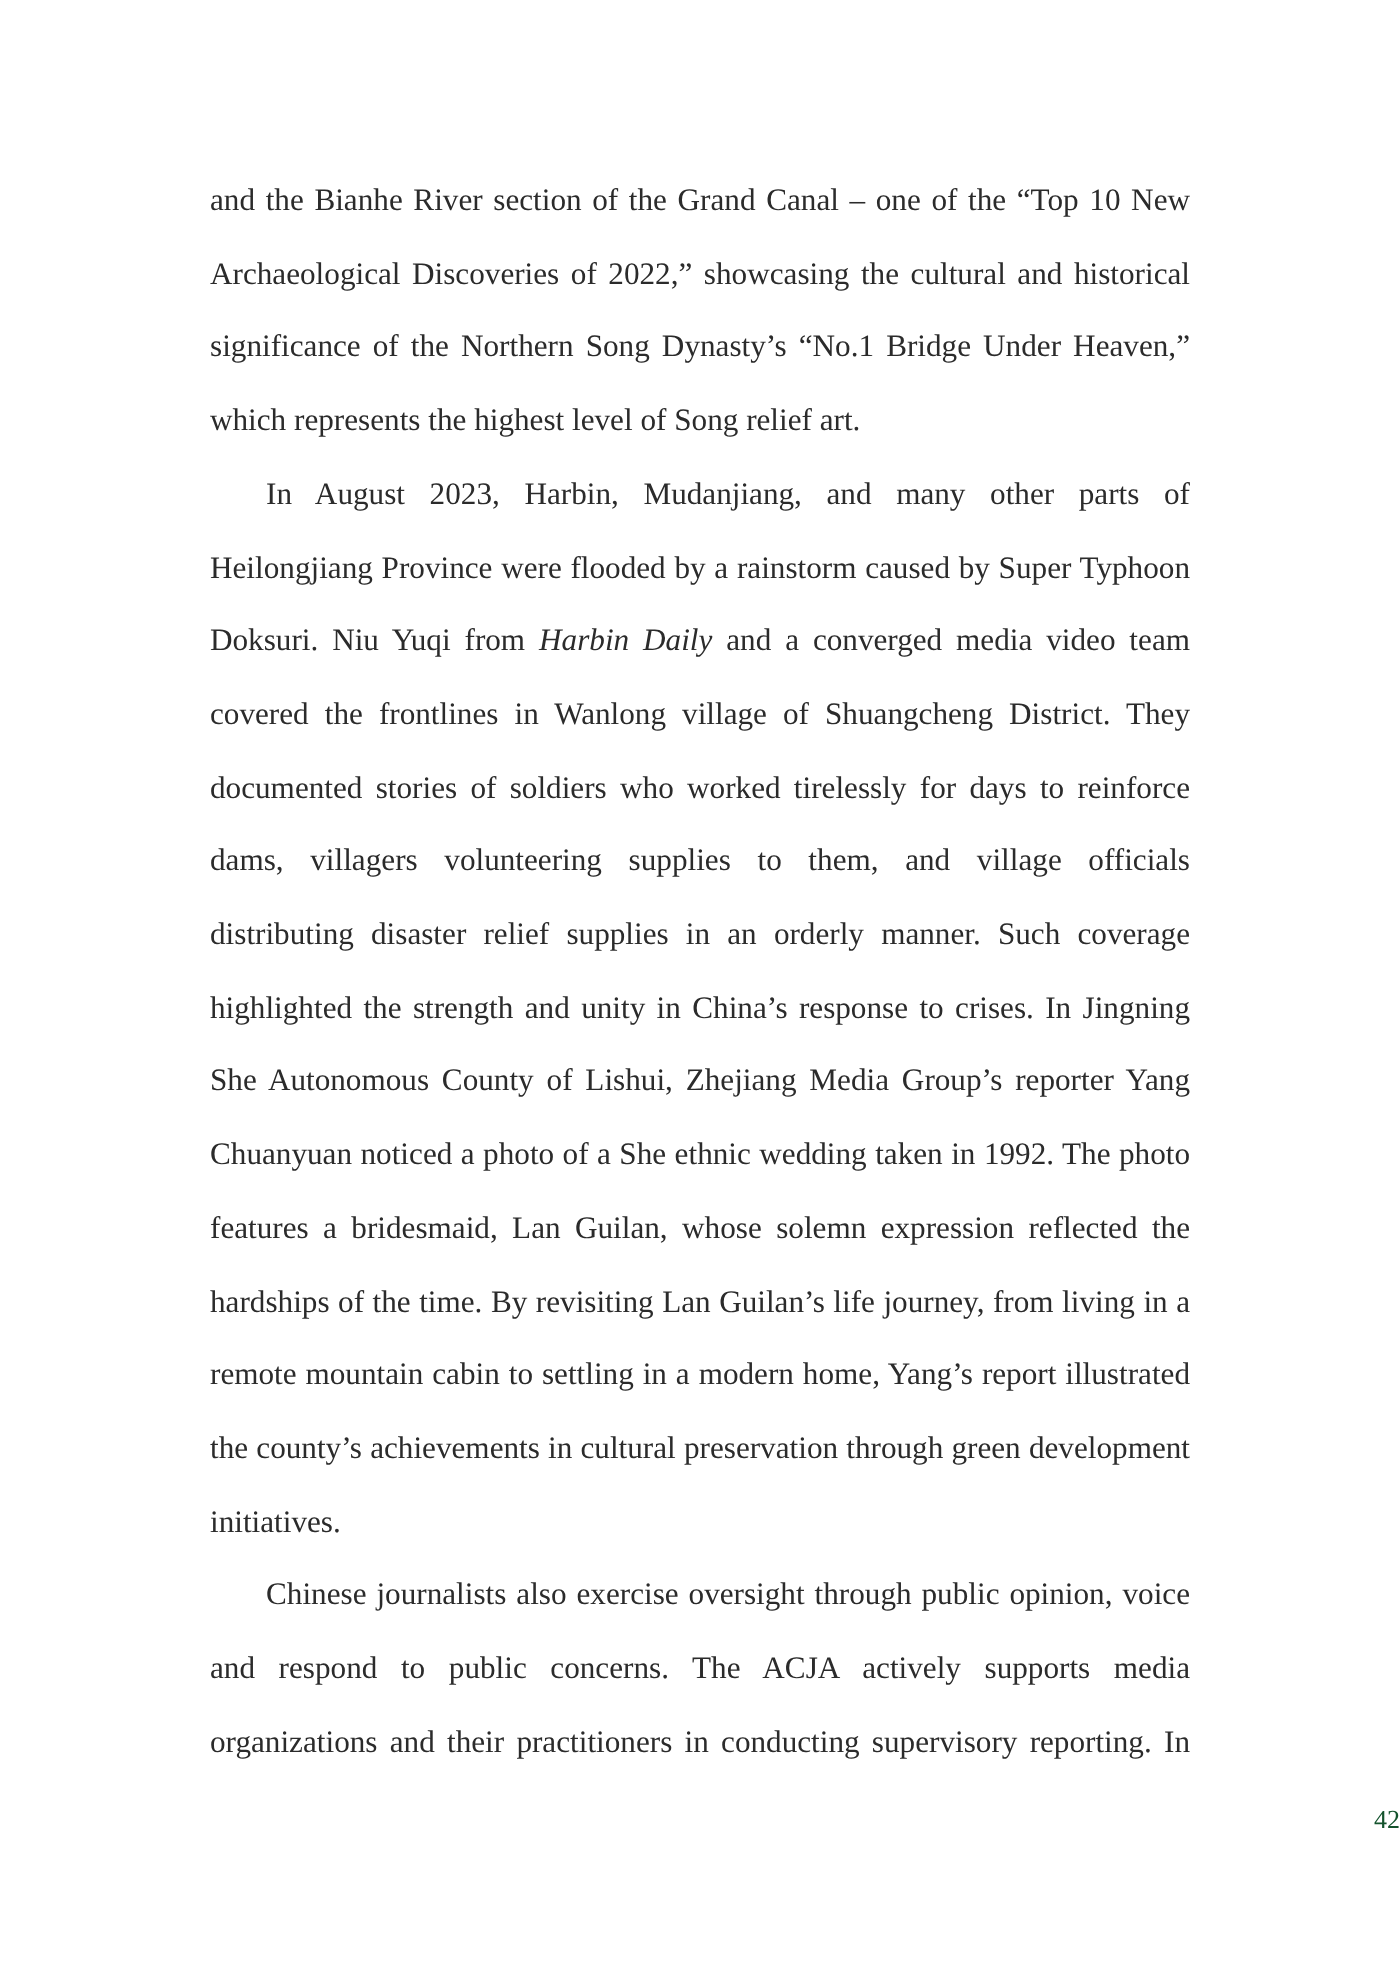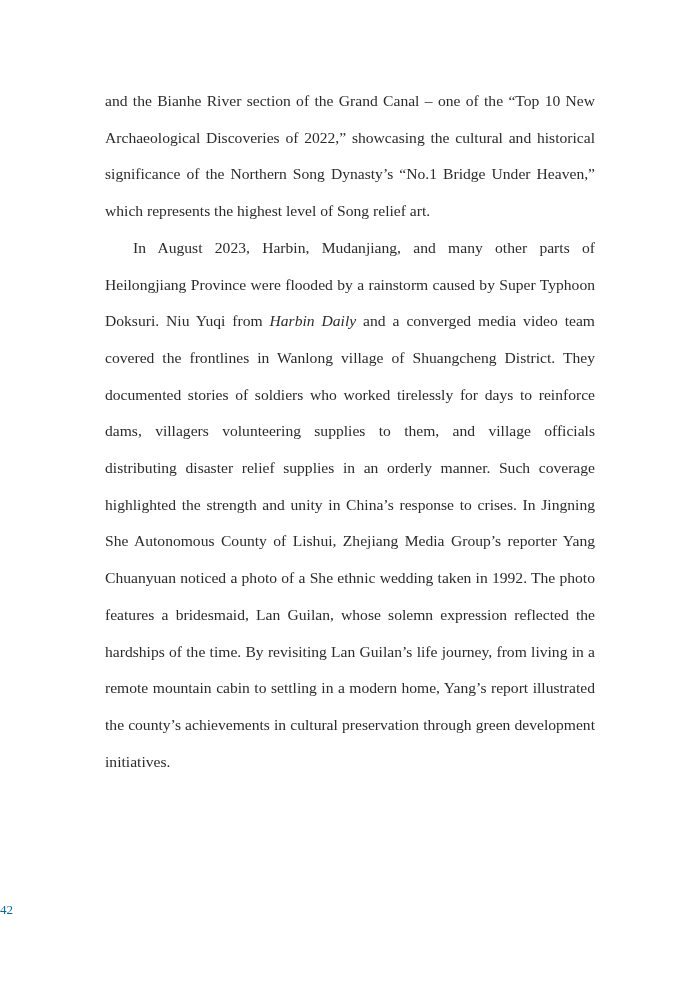--- a/index.html
+++ b/index.html
@@ -37,37 +37,38 @@
     text-align-last: justify;
   }
   .para em {
     font-style: italic;
   }
   .footer {
     position: absolute;
     left: 0;
     right: 0;
     top: 900px;
-    text-align: left;
+    text-align: right;
     font-size: 13px;
     line-height: 20px;
-    color: #0369a1;
+    color: #14532d;
   }
 </style>
 </head>
 <body>
 
 <div class="page">
 
   <div class="text-block">
 
     <p class="para">and the Bianhe River section of the Grand Canal – one of the “Top 10 New Archaeological Discoveries of 2022,” showcasing the cultural and historical significance of the Northern Song Dynasty’s “No.1 Bridge Under Heaven,” which represents the highest level of Song relief art.</p>
 
     <p class="para indent"><span>In August 2023, Harbin, Mudanjiang, and many other parts of Heilongjiang Province were flooded by a rainstorm caused by Super Typhoon Doksuri. Niu Yuqi from </span><em>Harbin Daily</em><span> and a converged media video team covered the frontlines in Wanlong village of Shuangcheng District. They documented stories of soldiers who worked tirelessly for days to reinforce dams, villagers volunteering supplies to them, and village officials distributing disaster relief supplies in an orderly manner. Such coverage highlighted the strength and unity in China’s response to crises. In Jingning She Autonomous County of Lishui, Zhejiang Media Group’s reporter Yang Chuanyuan noticed a photo of a She ethnic wedding taken in 1992. The photo features a bridesmaid, Lan Guilan, whose solemn expression reflected the hardships of the time. By revisiting Lan Guilan’s life journey, from living in a remote mountain cabin to settling in a modern home, Yang’s report illustrated the county’s achievements in cultural preservation through green development initiatives.</span></p>
 
+    <p class="para indent justify-last">Chinese journalists also exercise oversight through public opinion, voice and respond to public concerns. The ACJA actively supports media organizations and their practitioners in conducting supervisory reporting. In</p>
 
   </div>
 
   <div class="footer">
     <span>42</span>
   </div>
 
 </div>
 
 </body></html>

